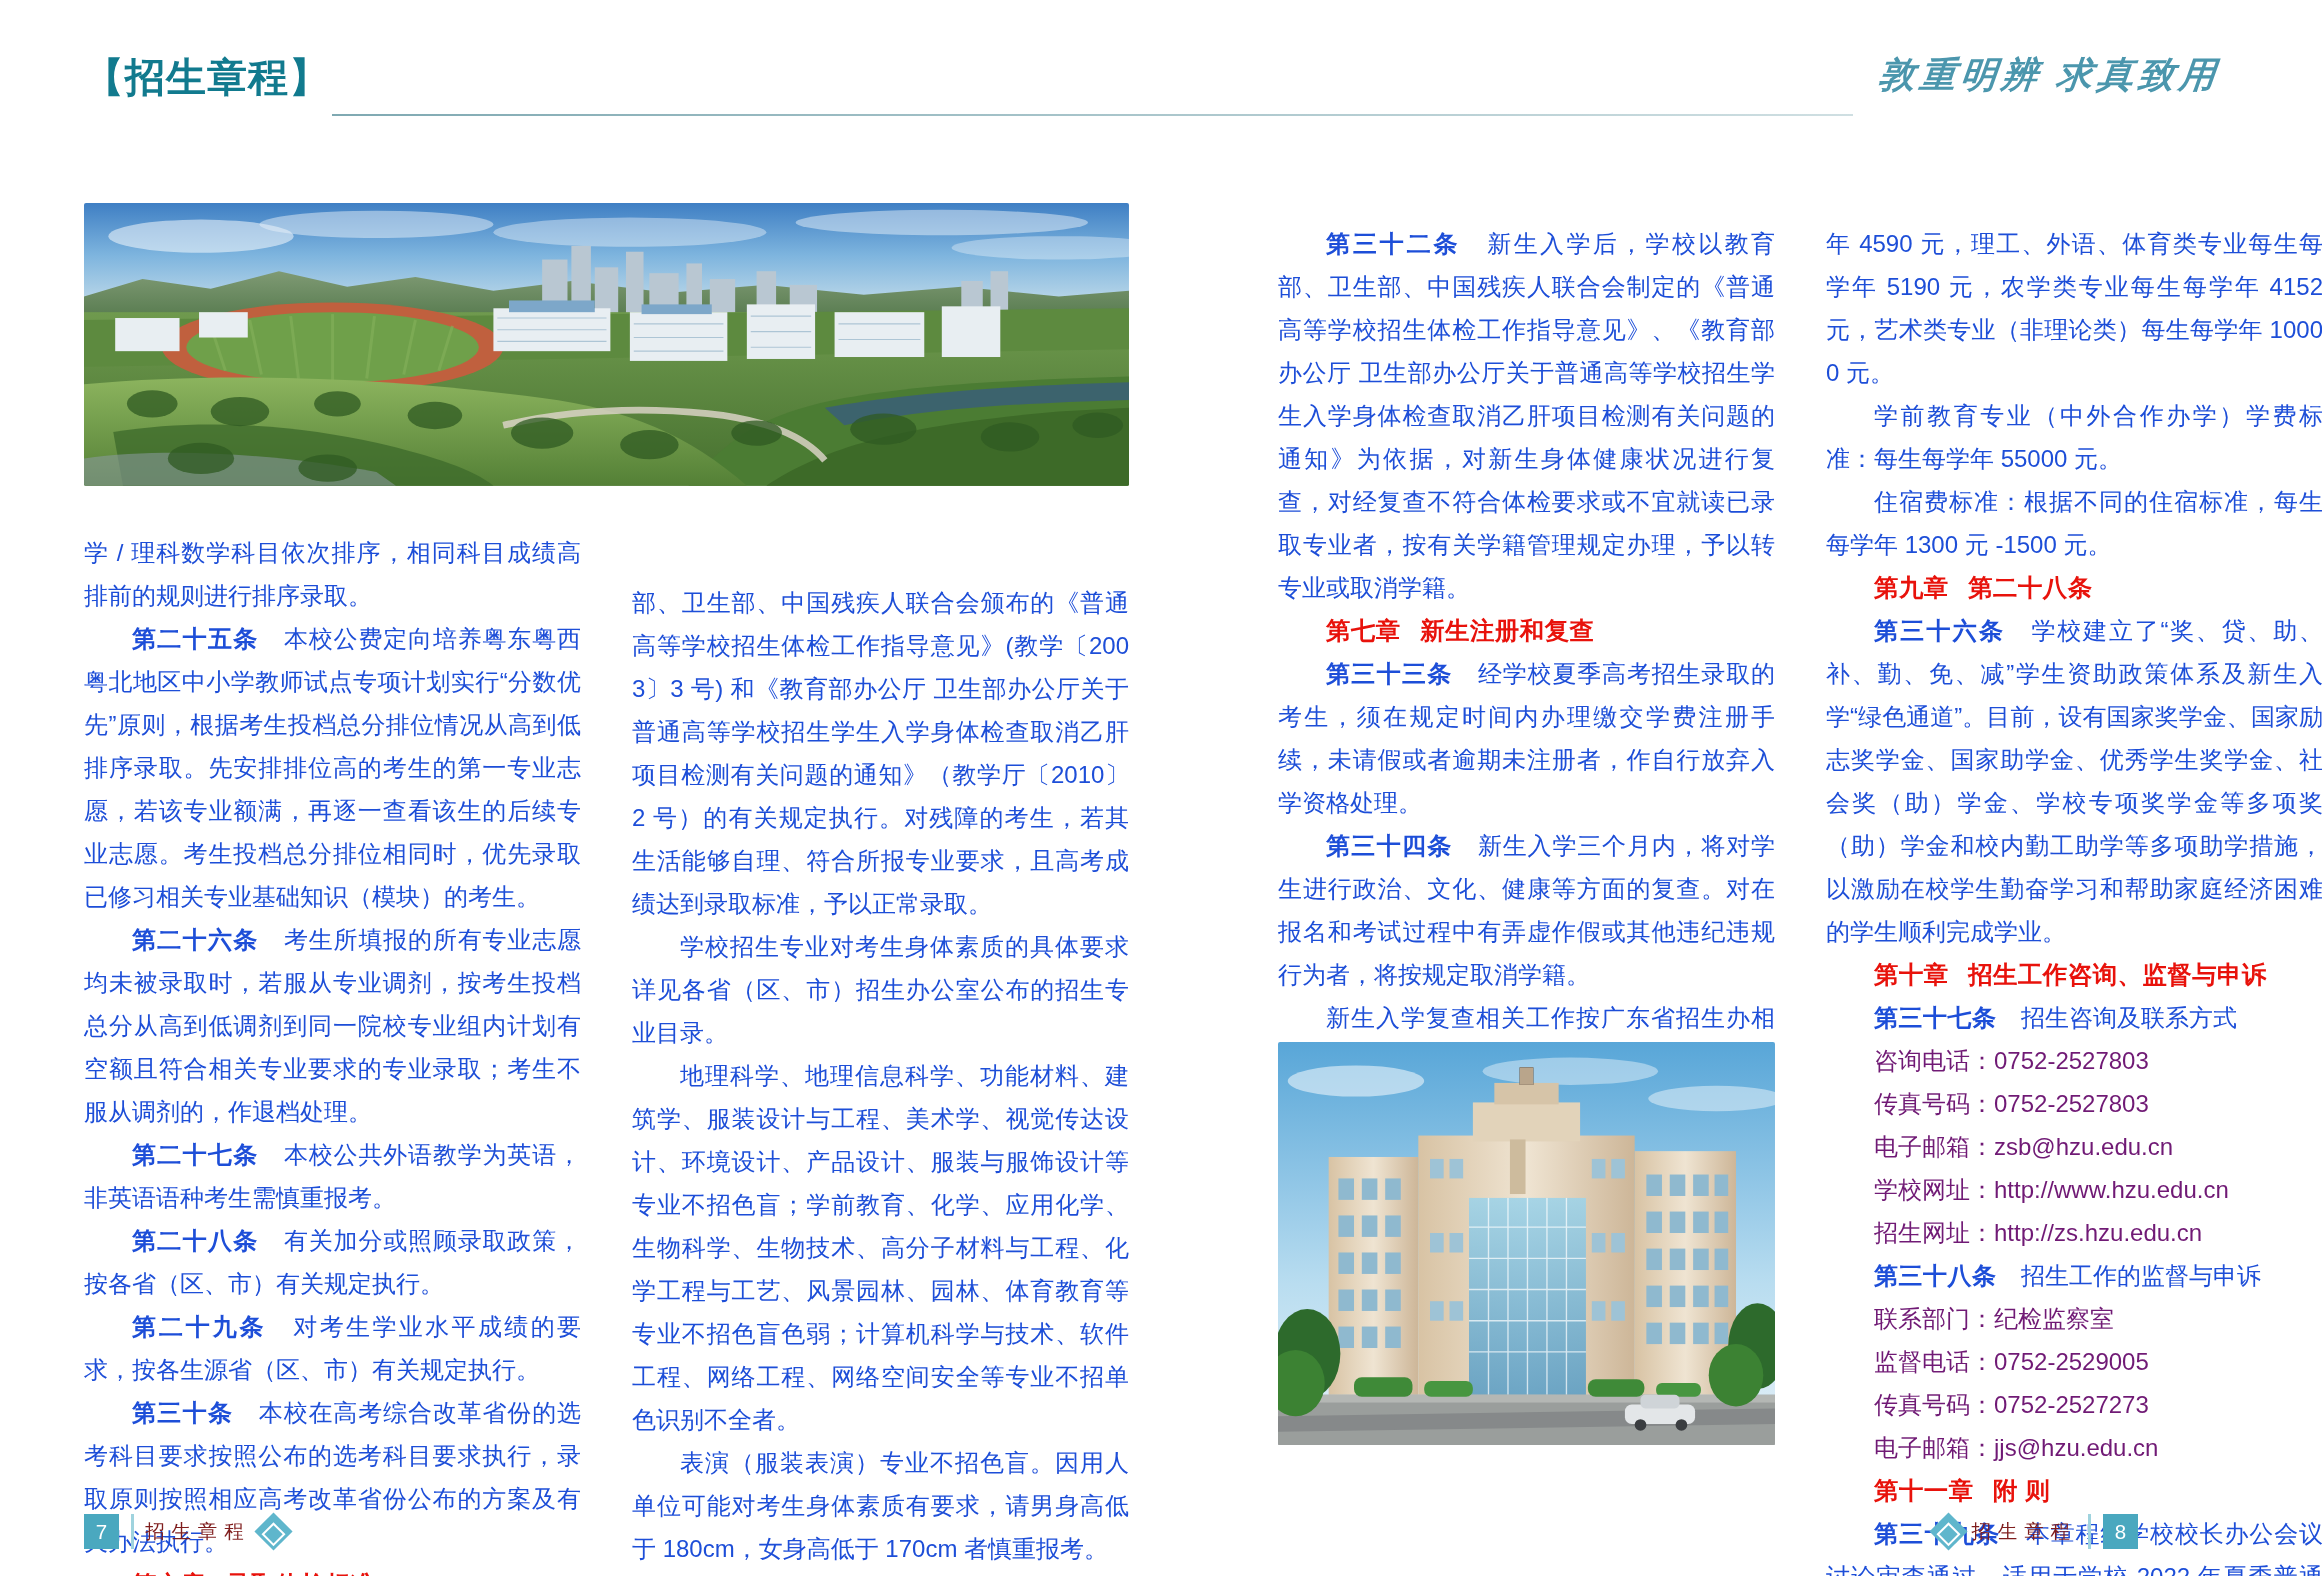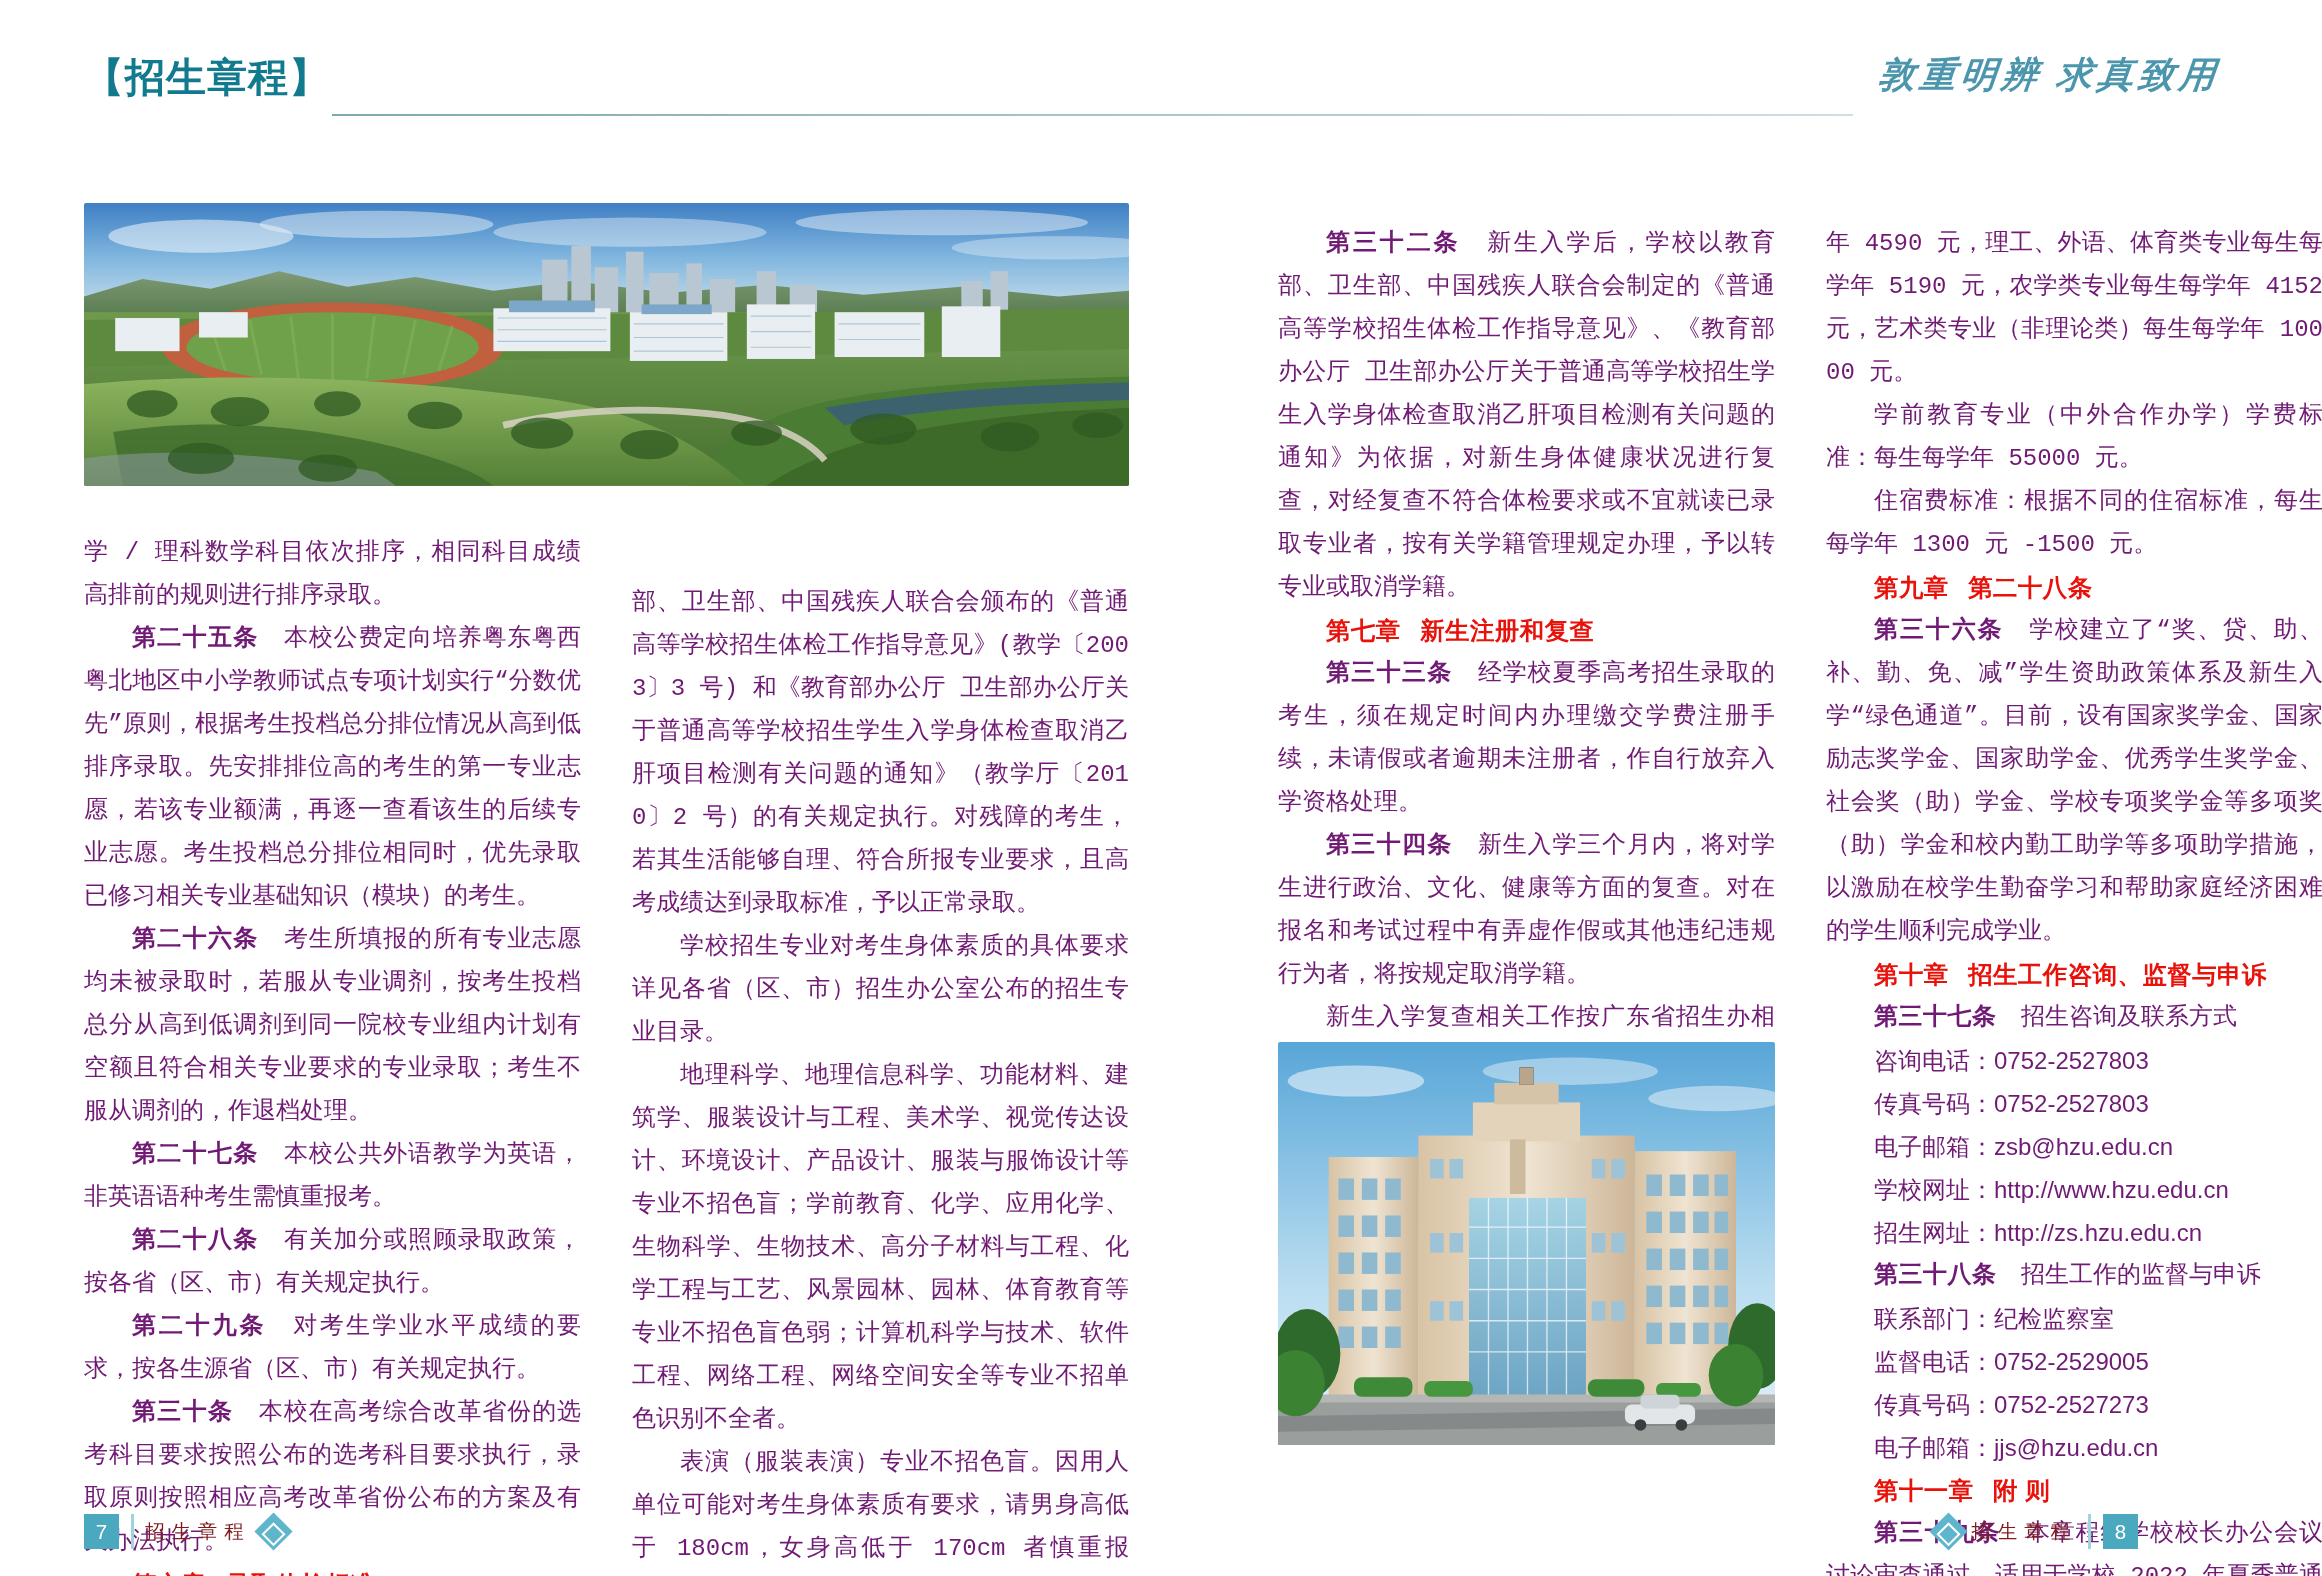--- a/index.html
+++ b/index.html
@@ -57,26 +57,25 @@
     width: 497px;
   }
   #col1 { left: 84px; }
   #col2 { left: 632px; }
   #col3 { left: 1278px; }
   #col4 { left: 1826px; }
 
   .para {
     font-size: 24px;
     line-height: 43px;
-    color: #701a75;
+    color: #1d4ed8;
     text-align: justify;
     text-justify: inter-ideograph;
     margin-bottom: 0px;
     word-break: break-all;
-    font-family: Liberation Mono, monospace;
   }
   .para.indent { text-indent: 48px; }
   .para .art {
     font-weight: bold;
     letter-spacing: 0.5px;
   }
   .para .art::after { content: "\3000"; }
   .chapter {
     font-size: 24.4px;
     line-height: 43px;

